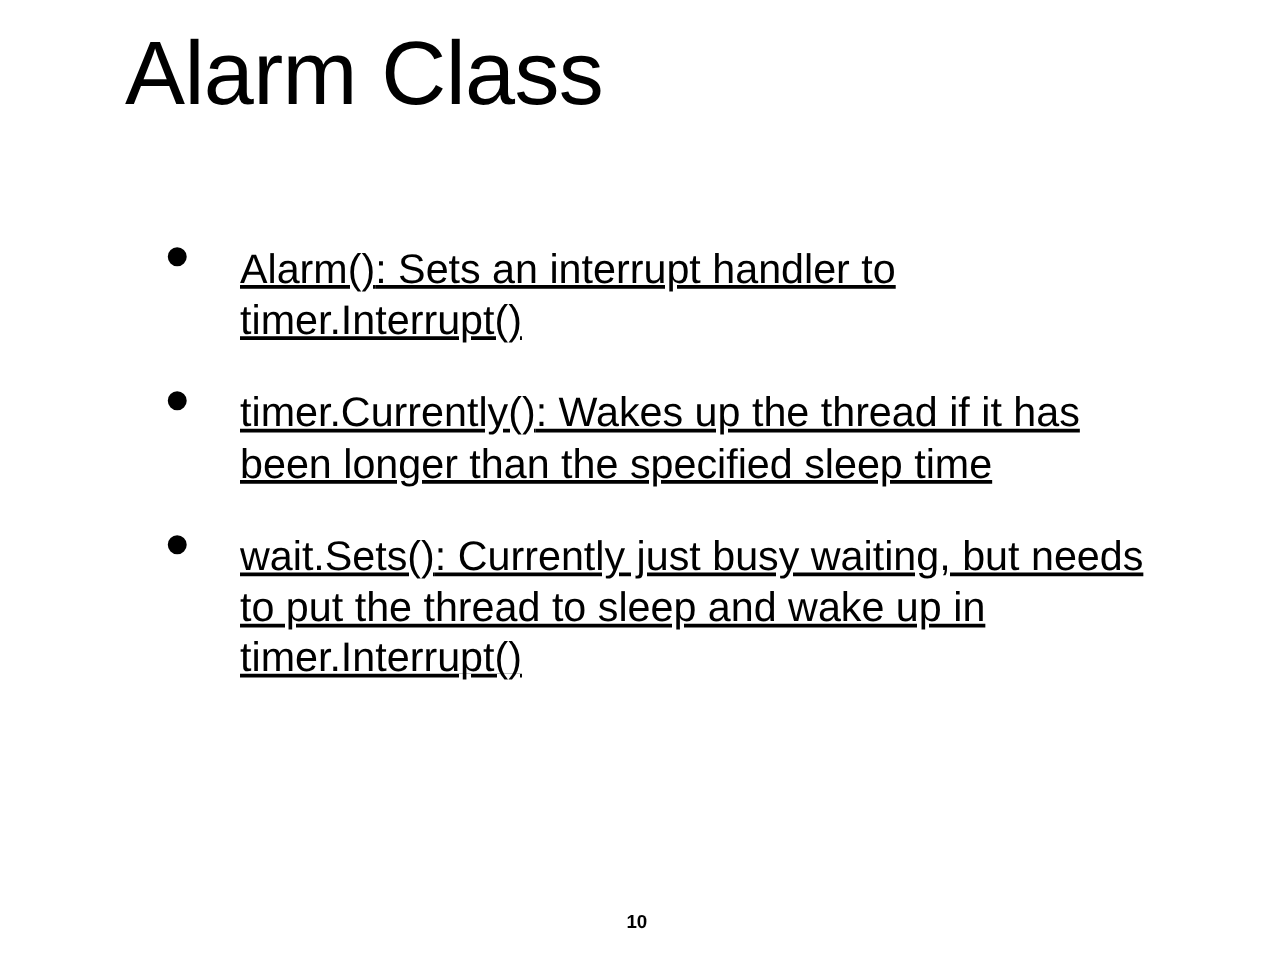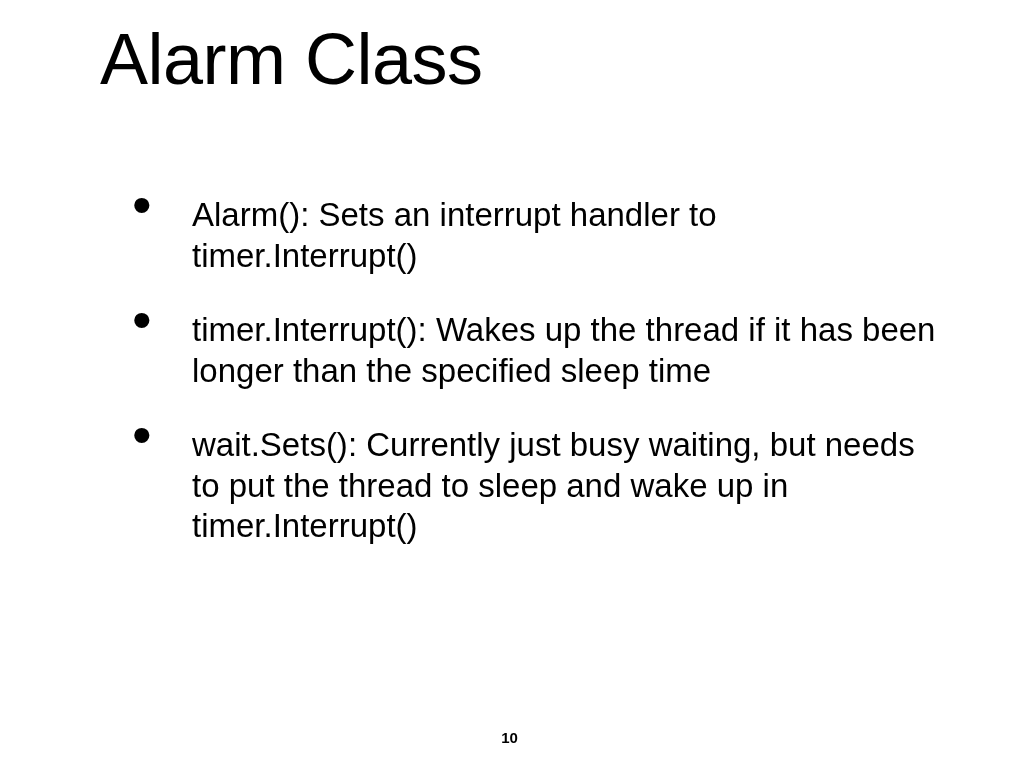--- a/index.html
+++ b/index.html
@@ -24,20 +24,21 @@
     left: 100px;
     font-size: 72px;
     font-weight: 400;
     letter-spacing: -0.5px;
   }
   .bullets {
     position: absolute;
     top: 195px;
     left: 160px;
     right: 60px;
+    text-decoration: underline;
   }
   .bullet {
     position: relative;
     margin-bottom: 34px;
     padding-left: 32px;
     font-size: 33px;
     line-height: 1.23;
   }
   .bullet::before {
     content: "•";
@@ -61,21 +62,21 @@
 <body>
 
 <div class="slide">
   <div class="title">Alarm Class</div>
 
   <div class="bullets">
     <div class="bullet">
       <span>Alarm()</span><span>: Sets an interrupt handler to timer.Interrupt()</span>
     </div>
     <div class="bullet">
-      <span>timer.Interrupt()</span><span>: Wakes up the thread if it has been longer than the specified sleep time</span>
+      <span>timer.Currently()</span><span>: Wakes up the thread if it has been longer than the specified sleep time</span>
     </div>
     <div class="bullet">
       <span>wait.Sets()</span><span>: Currently just busy waiting, but needs to put the thread to sleep and wake up in timer.Interrupt()</span>
     </div>
   </div>
 
   <div class="page-number">10</div>
 </div>
 
 </body></html>

